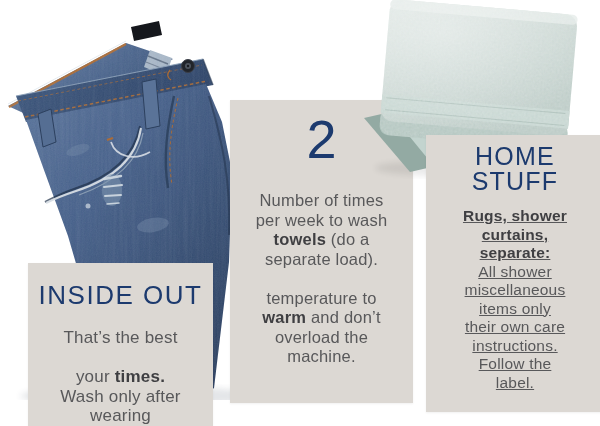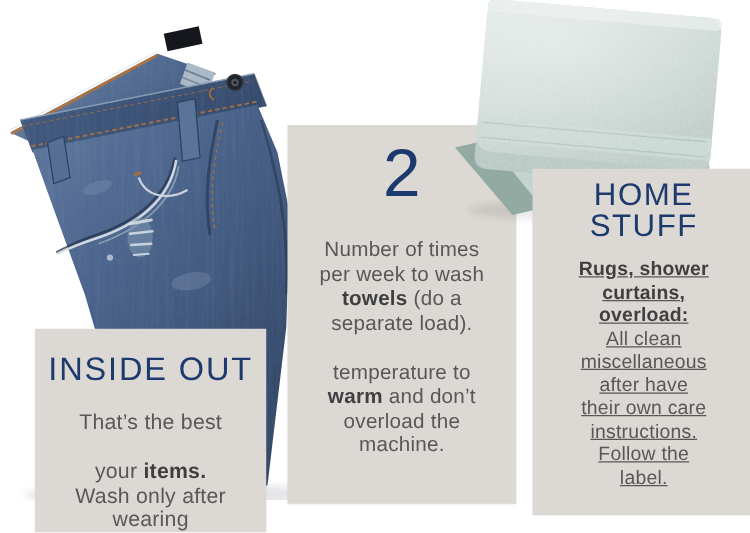--- a/index.html
+++ b/index.html
@@ -179,21 +179,21 @@
       <line x1="36" y1="119" x2="216" y2="119" stroke="#a9bdb7" stroke-width="1"></line>
       <rect x="32" y="8" width="188" height="10" rx="5" fill="#e6ecea" opacity="0.8"></rect>
       <rect x="28" y="4" width="196" height="144" clip-path="url(#towelClipLocal)" filter="url(#texTerry)" opacity="0.35"></rect>
       <rect x="28" y="4" width="196" height="144" clip-path="url(#towelClipLocal)" filter="url(#texTerryDark)" opacity="0.2"></rect>
       <rect x="32" y="8" width="188" height="122" rx="12" fill="url(#rgT)"></rect>
     </g>
   </svg>
 
   <div class="card card-inside">
     <h2 class="card-heading heading-lg">INSIDE OUT</h2>
-    <p class="card-body"><span>That’s the best</span><br><br><span>your </span><span class="b">items.</span><br><span>Wash only after</span><br><span>wearing</span><br><span>3 to 4 times.</span></p>
+    <p class="card-body"><span>That’s the best</span><br><br><span>your </span><span class="b">times.</span><br><span>Wash only after</span><br><span>wearing</span><br><span>3 to 4 times.</span></p>
   </div>
 
   <div class="card card-home">
     <h2 class="card-heading heading-md"><span>HOME</span><br><span>STUFF</span></h2>
-    <p class="card-body"><span class="b">Rugs, shower</span><br><span class="b">curtains,</span><br><span class="b">overload:</span><br><span>All clean</span><br><span>miscellaneous</span><br><span>after have</span><br><span>their own care</span><br><span>instructions.</span><br><span>Follow the</span><br><span>label.</span></p>
+    <p class="card-body"><span class="b">Rugs, shower</span><br><span class="b">curtains,</span><br><span class="b">separate:</span><br><span>All shower</span><br><span>miscellaneous</span><br><span>items only</span><br><span>their own care</span><br><span>instructions.</span><br><span>Follow the</span><br><span>label.</span></p>
   </div>
 
 </div>
 
 </body></html>

